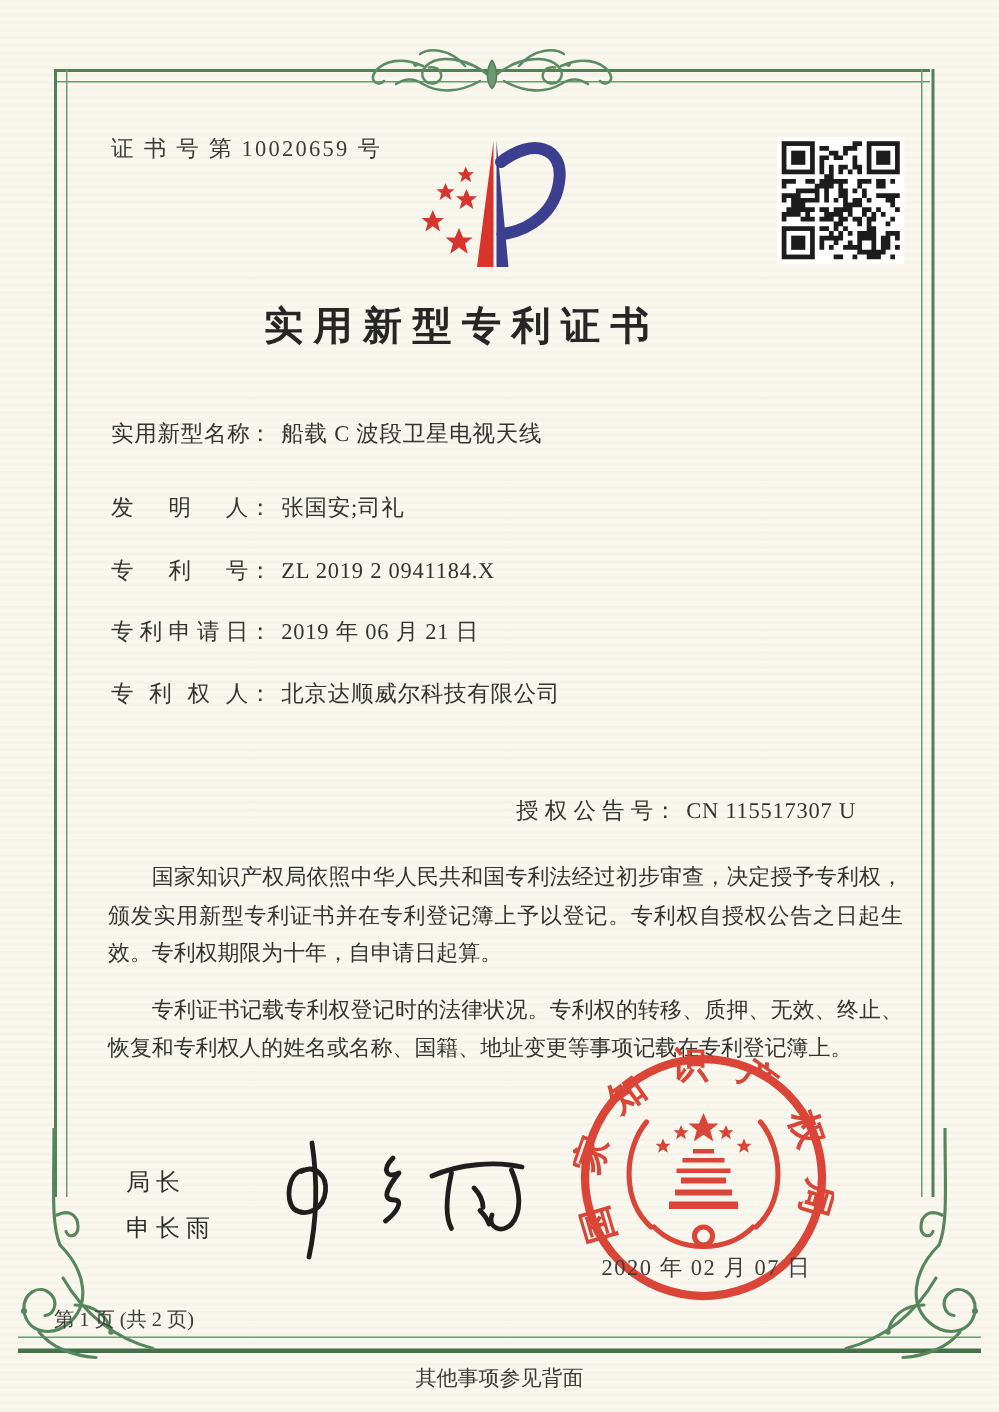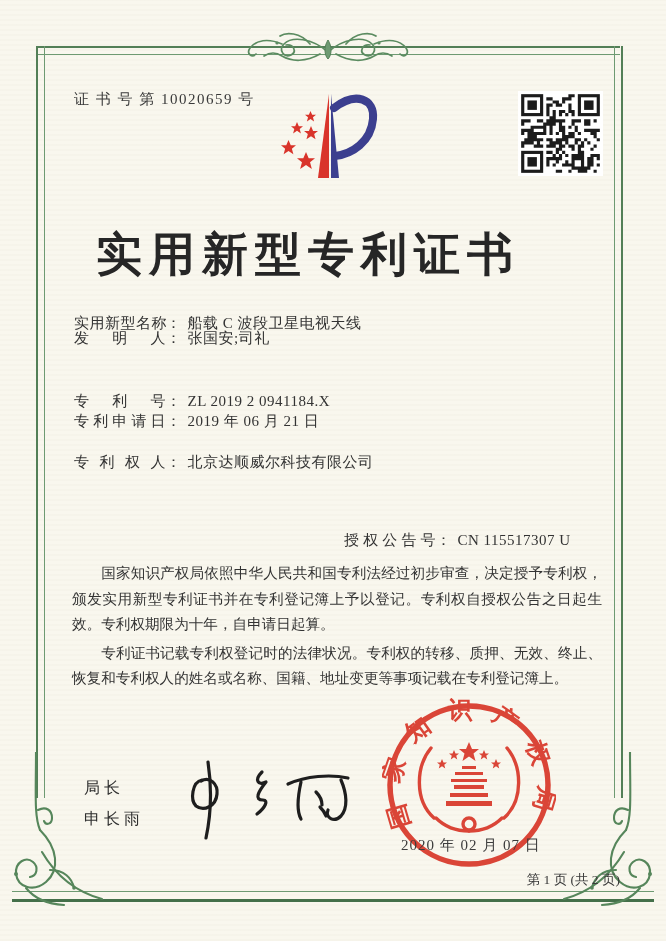--- a/index.html
+++ b/index.html
@@ -14,37 +14,37 @@
 
   
   .rule-top    { left:36px; top:46px;  width:584px; height:6px; border-top:2px solid #537f57; border-bottom:1px solid #6e9a72; }
   .rule-left   { left:36px; top:46px;  width:6px; height:752px; border-left:2px solid #537f57; border-right:1px solid #6e9a72; }
   .rule-right  { left:614px; top:46px; width:6px; height:752px; border-left:1px solid #6e9a72; border-right:2px solid #537f57; }
   .rule-bottom { left:12px; top:891px; width:642px; height:7px; border-top:1.5px solid #6e9a72; border-bottom:3px solid #44704a; }
 
   .cert-no { left:74px; top:90px; font-size:15px; letter-spacing:1.5px; color:#3a3a3a;font-family:Liberation Serif, serif; }
 
   .title { left:36px; top:200px; width:544px; text-align:center;
-           font-size:46px; font-weight:600; letter-spacing:7px; color:#262626;margin-top:24px; }
+           font-size:26px; font-weight:600; letter-spacing:7px; color:#262626; }
 
   .field { left:74px; font-size:15px; letter-spacing:0.5px; color:#333; white-space:nowrap; }
   .lbl   { display:inline-block; width:92px; text-align:justify; text-align-last:justify; }
   .colon { display:inline-block; margin-right:6px; }
   .pair2 { position:absolute; left:270px; top:0; white-space:nowrap; }
 
   .paras { left:72px; top:561px; width:530px; font-size:14.6px; line-height:25.5px;
            text-align:justify; color:#333; }
-  .paras p { margin:0 0 3px 0; text-indent:2em; }
+  .paras p { margin:12px 0 3px 0; text-indent:2em; }
 
   .signer-title { left:84px; top:778px; font-size:16px; letter-spacing:4px; color:#2e2e2e; }
   .signer-name  { left:84px; top:809px; font-size:16px; letter-spacing:4px; color:#2e2e2e; }
 
   .seal-date { left:401px; top:836px; font-size:15px; letter-spacing:1px; color:#3c3c3c; z-index:5; }
 
-  .page-num { left:36px; top:871px; width:584px; text-align:right; font-size:13.5px; color:#3a3a3a; }
+  .page-num { left:36px; top:871px; width:584px; text-align:left; font-size:13.5px; color:#3a3a3a; }
   .back-note { left:0; top:910px; width:666px; text-align:center; font-size:14px; color:#3a3a3a; }
 
   .seal-text { font-family:"Liberation Serif","DejaVu Serif",serif; font-size:24px; font-weight:bold;
                fill:#d8382a; letter-spacing:18px; }
 
   svg { display:block; }
 </style>
 </head>
 <body>
 
@@ -129,27 +129,27 @@
         <rect x="0" y="18" width="7" height="7"></rect>
           <rect x="1" y="19" width="5" height="5" fill="#fff"></rect>
           <rect x="2" y="20" width="3" height="3"></rect>
       </g>
       <path id="qr-modules" d="M15 0h1v1h-1zM16 0h1v1h-1zM8 1h1v1h-1zM9 1h1v1h-1zM13 1h1v1h-1zM14 1h1v1h-1zM15 1h1v1h-1zM10 2h1v1h-1zM11 2h1v1h-1zM13 2h1v1h-1zM8 3h1v1h-1zM9 3h1v1h-1zM11 3h1v1h-1zM12 3h1v1h-1zM15 3h1v1h-1zM8 4h1v1h-1zM15 4h1v1h-1zM8 5h1v1h-1zM10 5h1v1h-1zM12 5h1v1h-1zM13 5h1v1h-1zM15 5h1v1h-1zM16 5h1v1h-1zM8 6h1v1h-1zM10 6h1v1h-1zM12 6h1v1h-1zM14 6h1v1h-1zM16 6h1v1h-1zM9 7h1v1h-1zM10 7h1v1h-1zM0 8h1v1h-1zM1 8h1v1h-1zM2 8h1v1h-1zM5 8h1v1h-1zM6 8h1v1h-1zM8 8h1v1h-1zM9 8h1v1h-1zM10 8h1v1h-1zM11 8h1v1h-1zM12 8h1v1h-1zM13 8h1v1h-1zM16 8h1v1h-1zM17 8h1v1h-1zM18 8h1v1h-1zM20 8h1v1h-1zM21 8h1v1h-1zM23 8h1v1h-1zM0 9h1v1h-1zM7 9h1v1h-1zM8 9h1v1h-1zM9 9h1v1h-1zM10 9h1v1h-1zM12 9h1v1h-1zM16 9h1v1h-1zM20 9h1v1h-1zM21 9h1v1h-1zM3 10h1v1h-1zM4 10h1v1h-1zM5 10h1v1h-1zM6 10h1v1h-1zM7 10h1v1h-1zM9 10h1v1h-1zM12 10h1v1h-1zM13 10h1v1h-1zM15 10h1v1h-1zM17 10h1v1h-1zM0 11h1v1h-1zM1 11h1v1h-1zM2 11h1v1h-1zM3 11h1v1h-1zM7 11h1v1h-1zM9 11h1v1h-1zM12 11h1v1h-1zM13 11h1v1h-1zM17 11h1v1h-1zM20 11h1v1h-1zM21 11h1v1h-1zM22 11h1v1h-1zM23 11h1v1h-1zM24 11h1v1h-1zM0 12h1v1h-1zM2 12h1v1h-1zM3 12h1v1h-1zM4 12h1v1h-1zM5 12h1v1h-1zM6 12h1v1h-1zM7 12h1v1h-1zM9 12h1v1h-1zM11 12h1v1h-1zM13 12h1v1h-1zM15 12h1v1h-1zM16 12h1v1h-1zM18 12h1v1h-1zM22 12h1v1h-1zM23 12h1v1h-1zM2 13h1v1h-1zM3 13h1v1h-1zM4 13h1v1h-1zM13 13h1v1h-1zM14 13h1v1h-1zM15 13h1v1h-1zM16 13h1v1h-1zM23 13h1v1h-1zM1 14h1v1h-1zM2 14h1v1h-1zM3 14h1v1h-1zM4 14h1v1h-1zM5 14h1v1h-1zM6 14h1v1h-1zM8 14h1v1h-1zM9 14h1v1h-1zM11 14h1v1h-1zM12 14h1v1h-1zM13 14h1v1h-1zM14 14h1v1h-1zM17 14h1v1h-1zM18 14h1v1h-1zM20 14h1v1h-1zM24 14h1v1h-1zM0 15h1v1h-1zM1 15h1v1h-1zM2 15h1v1h-1zM3 15h1v1h-1zM5 15h1v1h-1zM9 15h1v1h-1zM10 15h1v1h-1zM11 15h1v1h-1zM12 15h1v1h-1zM14 15h1v1h-1zM17 15h1v1h-1zM19 15h1v1h-1zM21 15h1v1h-1zM0 16h1v1h-1zM4 16h1v1h-1zM5 16h1v1h-1zM6 16h1v1h-1zM8 16h1v1h-1zM9 16h1v1h-1zM10 16h1v1h-1zM12 16h1v1h-1zM13 16h1v1h-1zM15 16h1v1h-1zM16 16h1v1h-1zM18 16h1v1h-1zM19 16h1v1h-1zM23 16h1v1h-1zM11 17h1v1h-1zM12 17h1v1h-1zM16 17h1v1h-1zM18 17h1v1h-1zM22 17h1v1h-1zM8 18h1v1h-1zM9 18h1v1h-1zM11 18h1v1h-1zM13 18h1v1h-1zM18 18h1v1h-1zM19 18h1v1h-1zM10 19h1v1h-1zM12 19h1v1h-1zM14 19h1v1h-1zM16 19h1v1h-1zM17 19h1v1h-1zM18 19h1v1h-1zM19 19h1v1h-1zM22 19h1v1h-1zM23 19h1v1h-1zM24 19h1v1h-1zM8 20h1v1h-1zM9 20h1v1h-1zM10 20h1v1h-1zM11 20h1v1h-1zM12 20h1v1h-1zM16 20h1v1h-1zM17 20h1v1h-1zM18 20h1v1h-1zM19 20h1v1h-1zM21 20h1v1h-1zM22 20h1v1h-1zM24 20h1v1h-1zM8 21h1v1h-1zM11 21h1v1h-1zM14 21h1v1h-1zM16 21h1v1h-1zM19 21h1v1h-1zM21 21h1v1h-1zM22 21h1v1h-1zM8 22h1v1h-1zM10 22h1v1h-1zM13 22h1v1h-1zM14 22h1v1h-1zM15 22h1v1h-1zM16 22h1v1h-1zM19 22h1v1h-1zM21 22h1v1h-1zM22 22h1v1h-1zM24 22h1v1h-1zM16 23h1v1h-1zM17 23h1v1h-1zM18 23h1v1h-1zM19 23h1v1h-1zM20 23h1v1h-1zM21 23h1v1h-1zM11 24h1v1h-1zM12 24h1v1h-1zM15 24h1v1h-1zM18 24h1v1h-1zM19 24h1v1h-1zM20 24h1v1h-1zM23 24h1v1h-1z"></path>
     </g>
   </svg>
 
   <div class="abs title">实用新型专利证书</div>
 
-  <div class="abs field" style="top:280px;margin-top:34px;">
+  <div class="abs field" style="top:280px;">
     <span class="lbl">实用新型名称</span><span class="colon">：</span><span>船载 C 波段卫星电视天线</span>
   </div>
   <div class="abs field" style="top:329px;">
     <span class="lbl">发　明　人</span><span class="colon">：</span><span>张国安;司礼</span>
   </div>
-  <div class="abs field" style="top:371px;margin-top:21px;">
+  <div class="abs field" style="top:371px;">
     <span class="lbl">专　利　号</span><span class="colon">：</span><span>ZL 2019 2 0941184.X</span>
   </div>
   <div class="abs field" style="top:412px;">
     <span class="lbl">专利申请日</span><span class="colon">：</span><span>2019 年 06 月 21 日</span>
   </div>
   <div class="abs field" style="top:453px;font-family:Liberation Serif, serif;">
     <span class="lbl">专 利 权 人</span><span class="colon">：</span><span>北京达顺威尔科技有限公司</span>
   </div>
   <div class="abs field" style="top:531px; width:560px;">
     <span class="pair2">
@@ -202,14 +202,15 @@
         <path d="M54,120 C64,130 76,133 87,133"></path>
         <path d="M120,120 C110,130 98,133 87,133"></path>
         <circle cx="87" cy="126" r="6"></circle>
       </g>
     </g>
   </svg>
 
   <div class="abs seal-date">2020 年 02 月 07 日</div>
 
   <div class="abs page-num">第 1 页 (共 2 页)</div>
+  <div class="abs back-note">其他事项参见背面</div>
 
 </div>
 
 </body></html>

